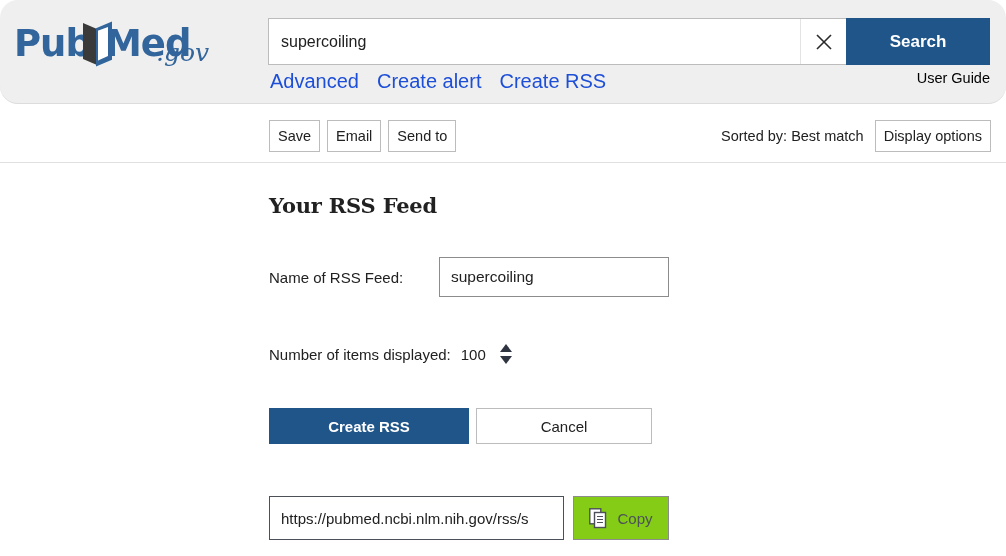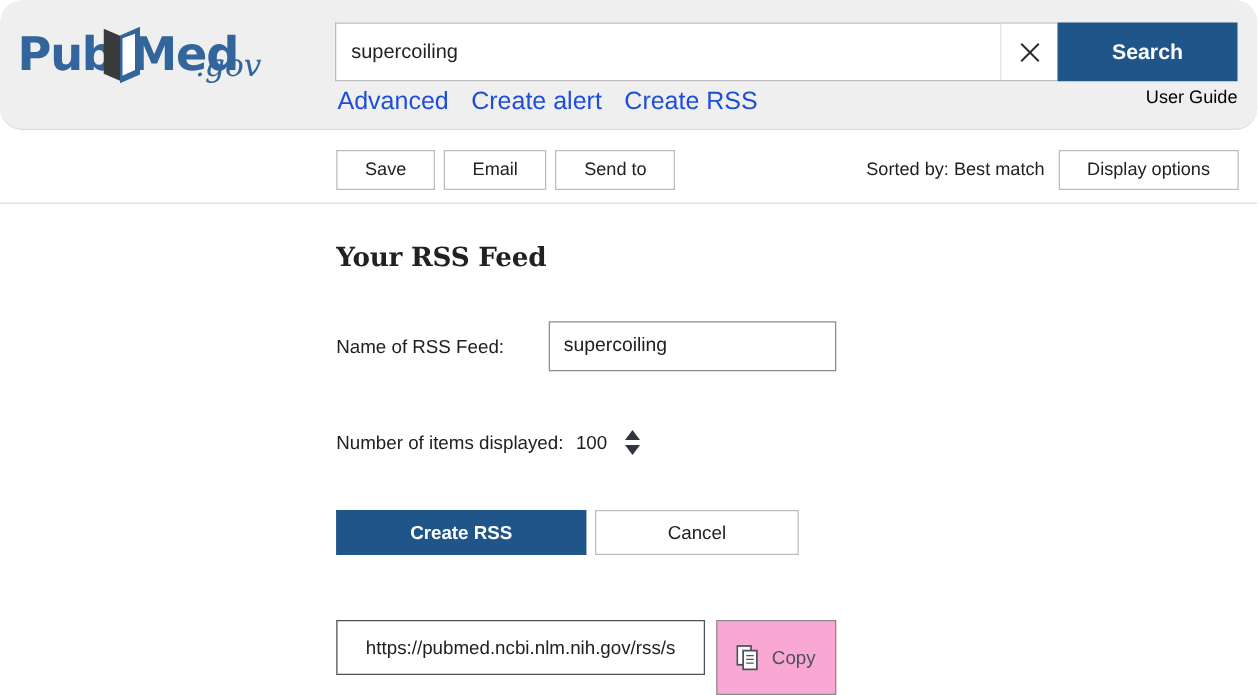--- a/index.html
+++ b/index.html
@@ -158,21 +158,21 @@
     top: 15px;
     display: flex;
     gap: 7px;
   }
   .tb-btn {
     background: #ffffff;
     border: 1px solid #bcbcbc;
     font-family: "Liberation Sans", sans-serif;
     font-size: 14.5px;
     color: #212121;
-    padding: 0 22px;
+    padding: 0 8px;
     height: 32px;
     cursor: pointer;
     box-sizing: border-box;
     white-space: nowrap;
   }
   .toolbar-right {
     position: absolute;
     right: 15px;
     top: 15px;
     display: flex;
@@ -264,21 +264,21 @@
     background: #20558a;
     color: #ffffff;
     border: 1px solid #20558a;
     font-family: "Liberation Sans", sans-serif;
     font-size: 15px;
     font-weight: bold;
     cursor: pointer;
     box-sizing: border-box;
   }
   .btn-secondary {
-    width: 163px;
+    width: 176px;
     height: 36px;
     background: #ffffff;
     color: #212121;
     border: 1px solid #bcbcbc;
     font-family: "Liberation Sans", sans-serif;
     font-size: 15px;
     cursor: pointer;
     box-sizing: border-box;
     margin-left: 7px;
   }
@@ -293,27 +293,26 @@
     width: 295px;
     height: 44px;
     border: 1px solid #4c5159;
     font-family: "Liberation Sans", sans-serif;
     font-size: 15px;
     color: #212121;
     padding: 0 11px;
     box-sizing: border-box;
     outline: none;
     background: #ffffff;
-    text-align: center;
   }
   .copy-btn {
     margin-left: 9px;
     width: 96px;
-    height: 60px;
-    background: #f9a8d4;
+    height: 44px;
+    background: #84cc16;
     border: 1px solid #8c8c8c;
     display: flex;
     align-items: center;
     justify-content: center;
     gap: 9px;
     cursor: pointer;
     box-sizing: border-box;
     font-family: "Liberation Sans", sans-serif;
     font-size: 15px;
     color: #4c5159;

